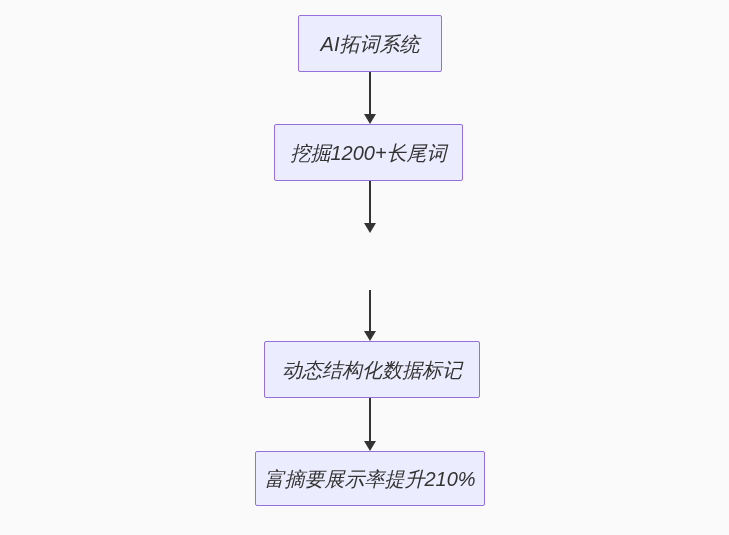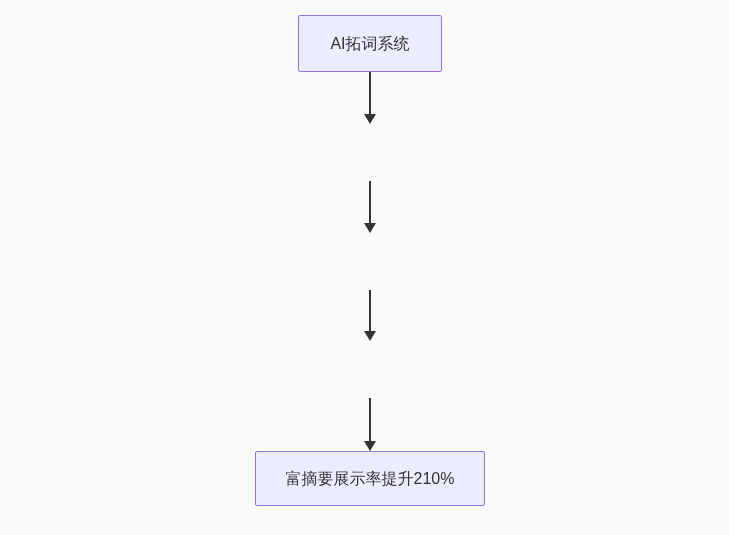--- a/index.html
+++ b/index.html
@@ -22,24 +22,25 @@
     box-sizing: border-box;
     background: var(--node-fill, #ECECFF);
     border: 1px solid var(--node-border, #9370DB);
     border-radius: 2px;
     display: flex;
     align-items: center;
     justify-content: center;
   }
   .node-label {
     color: var(--text, #333333);
-    font-size: 16px;
+    font-size: 20px;
     line-height: 1.2;
     white-space: nowrap;
     text-align: right;
+    font-style: italic;
   }
   .n1 { left: 298px; top: 15px;  width: 144px; height: 57px; }
   .n2 { left: 274px; top: 124px; width: 189px; height: 57px; }
   .n3 { left: 261px; top: 233px; width: 222px; height: 57px; }
   .n4 { left: 264px; top: 341px; width: 216px; height: 57px; }
   .n5 { left: 255px; top: 451px; width: 230px; height: 55px; }
 
   .edge {
     position: absolute;
     width: 12px;
@@ -76,32 +77,38 @@
 
   <div class="node n1">
     <span class="node-label">AI拓词系统</span>
   </div>
 
   <div class="edge e1">
     <div class="edge-line"></div>
     <div class="edge-head"></div>
   </div>
 
+  <div class="node n2">
+    <span class="node-label">挖掘1200+长尾词</span>
+  </div>
 
   <div class="edge e2">
     <div class="edge-line"></div>
     <div class="edge-head"></div>
   </div>
 
 
   <div class="edge e3">
     <div class="edge-line"></div>
     <div class="edge-head"></div>
   </div>
 
+  <div class="node n4">
+    <span class="node-label">动态结构化数据标记</span>
+  </div>
 
   <div class="edge e4">
     <div class="edge-line"></div>
     <div class="edge-head"></div>
   </div>
 
   <div class="node n5">
     <span class="node-label">富摘要展示率提升210%</span>
   </div>
 

